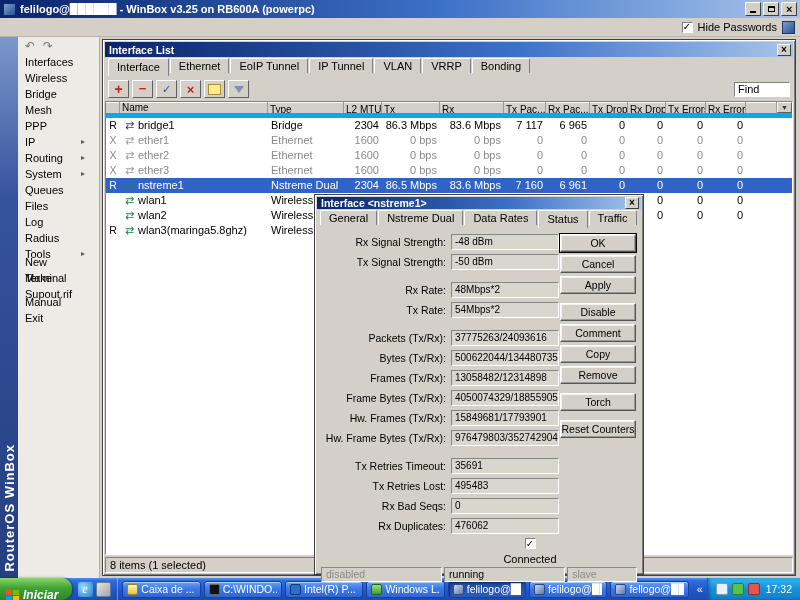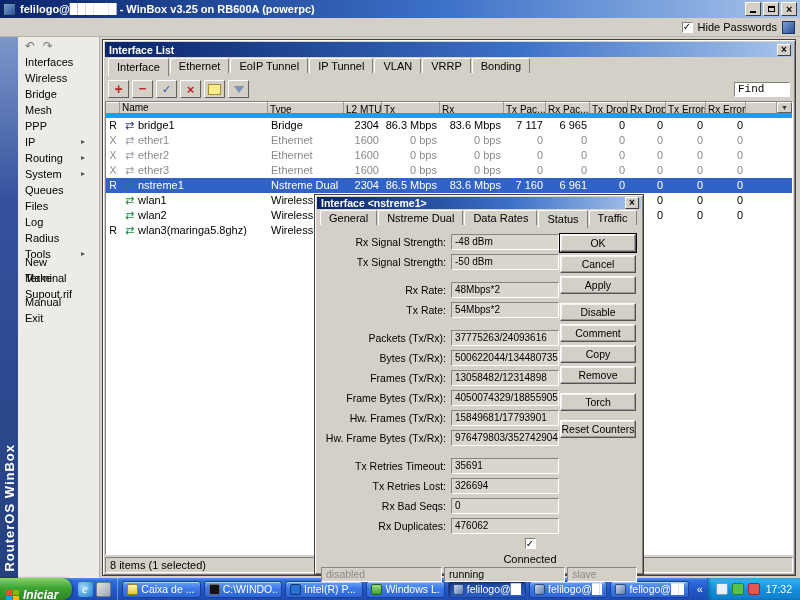--- a/index.html
+++ b/index.html
@@ -63,21 +63,21 @@
     display:flex; align-items:center; justify-content:center; }
   .tbtn.add::before { content:"+"; color:#c22222; font-weight:bold; font-size:14px; line-height:12px; }
   .tbtn.remove::before { content:"−"; color:#c22222; font-weight:bold; font-size:13px; line-height:12px; }
   .tbtn.enable::before { content:"✓"; color:#2a4faa; font-weight:bold; font-size:11px; }
   .tbtn.disable::before { content:"×"; color:#c22222; font-weight:bold; font-size:13px; line-height:11px; }
   .tbtn.comment::before { content:""; width:11px; height:9px; background:#ffec8b; border:1px solid #a98f2f; display:block; }
   .tbtn.filter::before { content:""; width:0; height:0; border-left:5px solid transparent; border-right:5px solid transparent;
     border-top:7px solid #7d92b8; display:block; }
   .spacer { flex:1; }
   .findbox { width:56px; height:15px; background:#fff; border:1px solid; border-color:#808080 #fff #fff #808080;
-    padding:0 3px; line-height:13px; font-size:11px;font-family:Liberation Mono, monospace; }
+    padding:0 3px; line-height:13px; font-size:11px; }
 
   .listwrap { flex:1; display:flex; flex-direction:column; border:1px solid; border-color:#808080 #fff #fff #808080;
     min-height:0; background:#fff; }
   .thead { height:16px; flex:0 0 16px; display:flex; background:#d4d0c8; border-bottom:5px solid #0ea5e9;
     box-shadow:inset 0 1px 0 #fff; }
   .hcells { display:flex; }
   .hcell { height:100%; line-height:15px; padding:0 2px; border-right:1px solid #9b9b9b; font-size:10px;
     overflow:hidden; white-space:nowrap; text-align:left; }
   .hfill { flex:1; }
   .harrow { width:15px; background:#d4d0c8; border:1px solid; border-color:#fff #606060 #606060 #fff;
@@ -540,21 +540,21 @@
                 <span class="fvalue">976479803/3527429047</span>
               </div>
 
               <div class="frow">
                 <span class="flabel">Tx Retries Timeout:</span>
                 <span class="fvalue">35691</span>
               </div>
 
               <div class="frow">
                 <span class="flabel">Tx Retries Lost:</span>
-                <span class="fvalue">326694</span>
+                <span class="fvalue">495483</span>
               </div>
 
               <div class="frow">
                 <span class="flabel">Rx Bad Seqs:</span>
                 <span class="fvalue">0</span>
               </div>
 
               <div class="frow">
                 <span class="flabel">Rx Duplicates:</span>
                 <span class="fvalue">476062</span>

